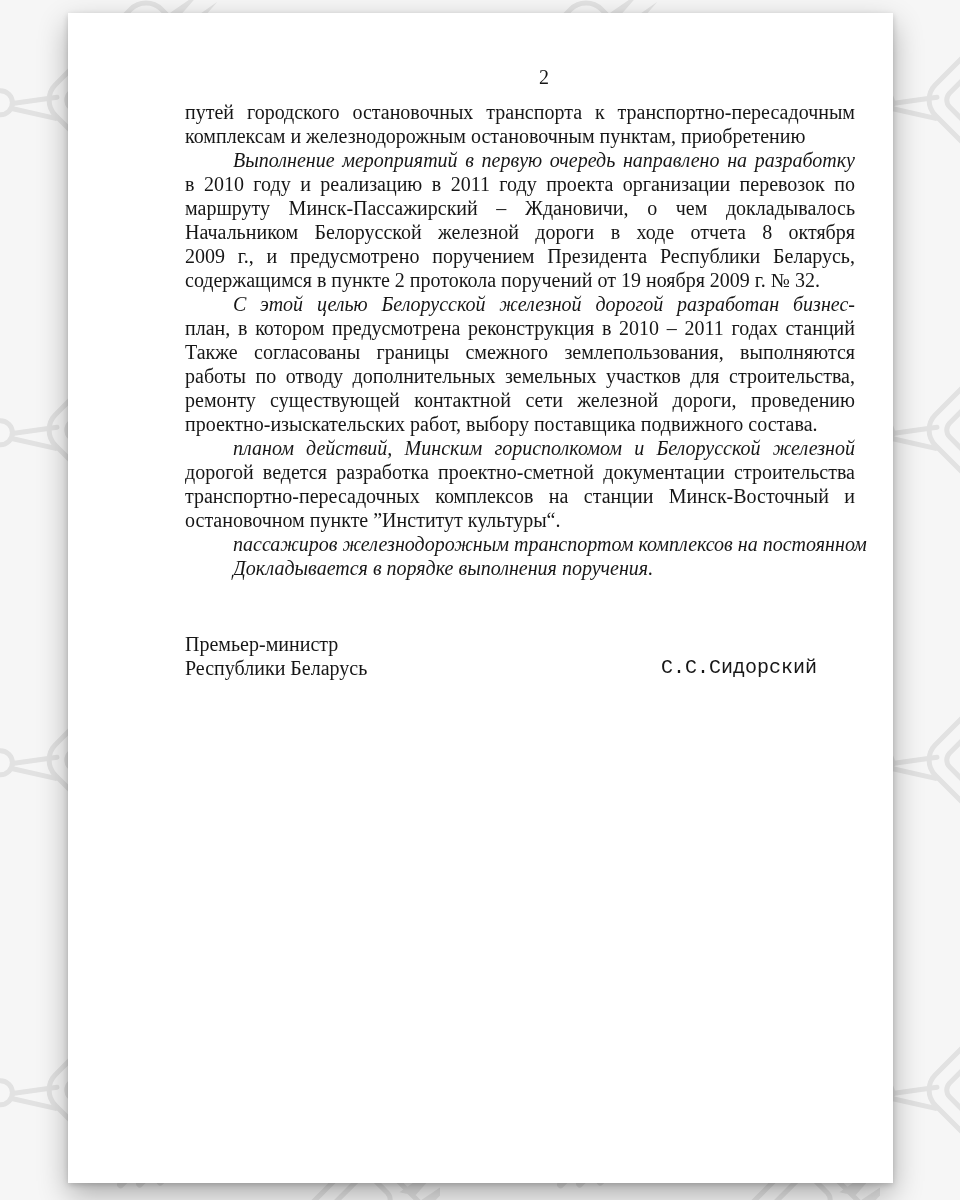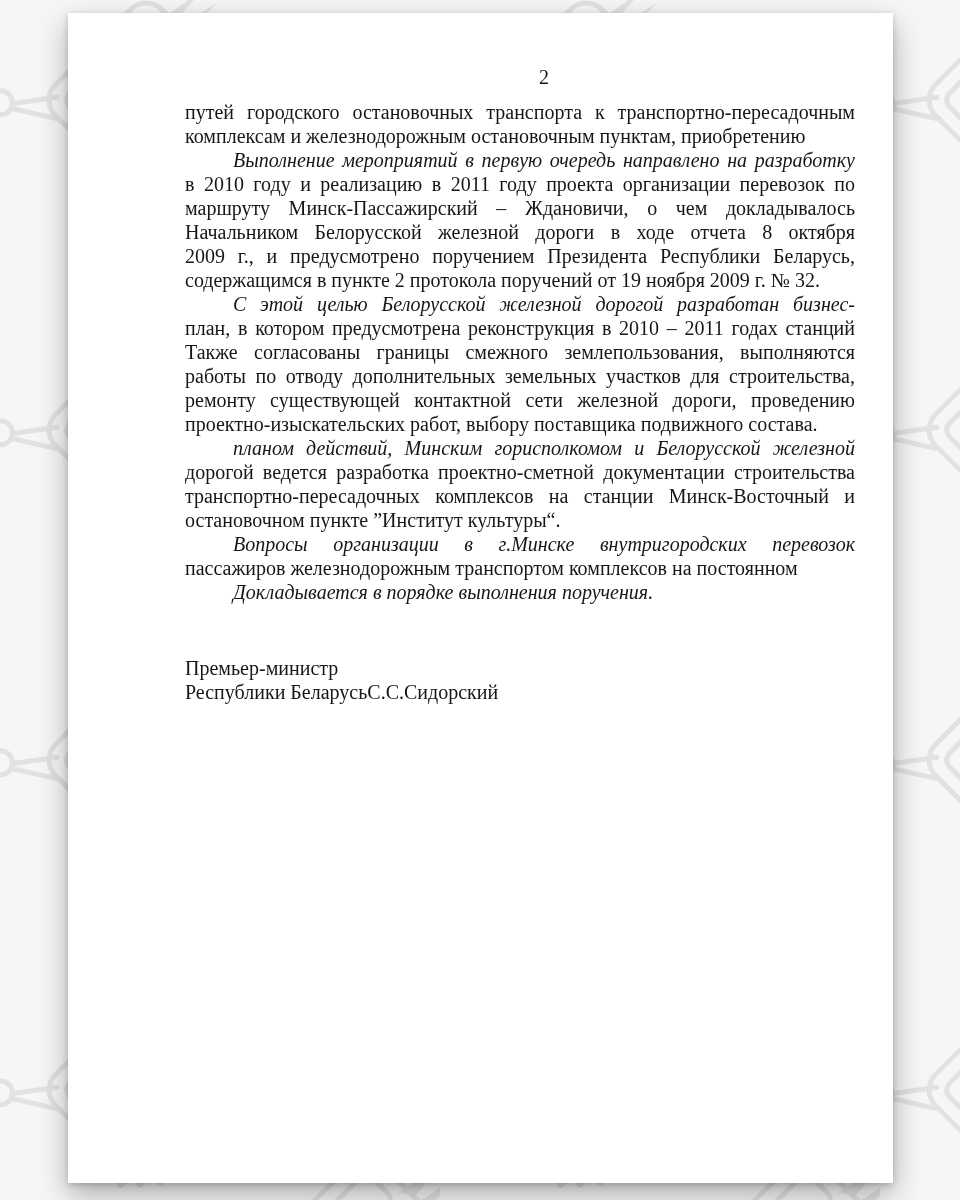--- a/index.html
+++ b/index.html
@@ -42,25 +42,26 @@
   }
   .para .line:last-child {
     text-align-last: left;
   }
   .para.indent .line:first-child {
     text-indent: 48px;
     font-style: italic;
   }
   .signature {
     display: flex;
+    justify-content: space-between;
     align-items: flex-end;
     margin-top: 52px;
   }
   .sig-left div { line-height: 24px; }
-  .sig-right { margin-right: 38px; line-height: 24px; }
+  .sig-right { margin-right: 38px; line-height: 24px; font-family: Liberation Mono, monospace; }
 </style>
 </head>
 <body>
 
 <svg class="bg" width="960" height="1200" viewBox="0 0 960 1200" xmlns="http://www.w3.org/2000/svg">
   <defs>
     <g id="tram" fill="none" stroke="#e2e2e2" stroke-width="5" stroke-linecap="round">
       <rect x="0" y="0" width="150" height="110" rx="22"></rect>
       <rect x="16" y="16" width="52" height="40" rx="10"></rect>
       <rect x="82" y="16" width="52" height="40" rx="10"></rect>
@@ -122,21 +123,20 @@
       </div>
 
     <div class="para indent">
         <div class="line">планом действий, Минским горисполкомом и Белорусской железной</div>
         <div class="line">дорогой ведется разработка проектно-сметной документации строительства</div>
         <div class="line">транспортно-пересадочных комплексов на станции Минск-Восточный и</div>
         <div class="line">остановочном пункте ”Институт культуры“.</div>
       </div>
 
     <div class="para indent">
-        <div class="line">Вопросы организации в г.Минске внутригородских перевозок</div>
         <div class="line">пассажиров железнодорожным транспортом комплексов на постоянном</div>
       </div>
 
     <div class="para indent">
         <div class="line">Докладывается в порядке выполнения поручения.</div>
       </div>
 
     <div class="signature">
       <div class="sig-left">
         <div>Премьер-министр</div>

